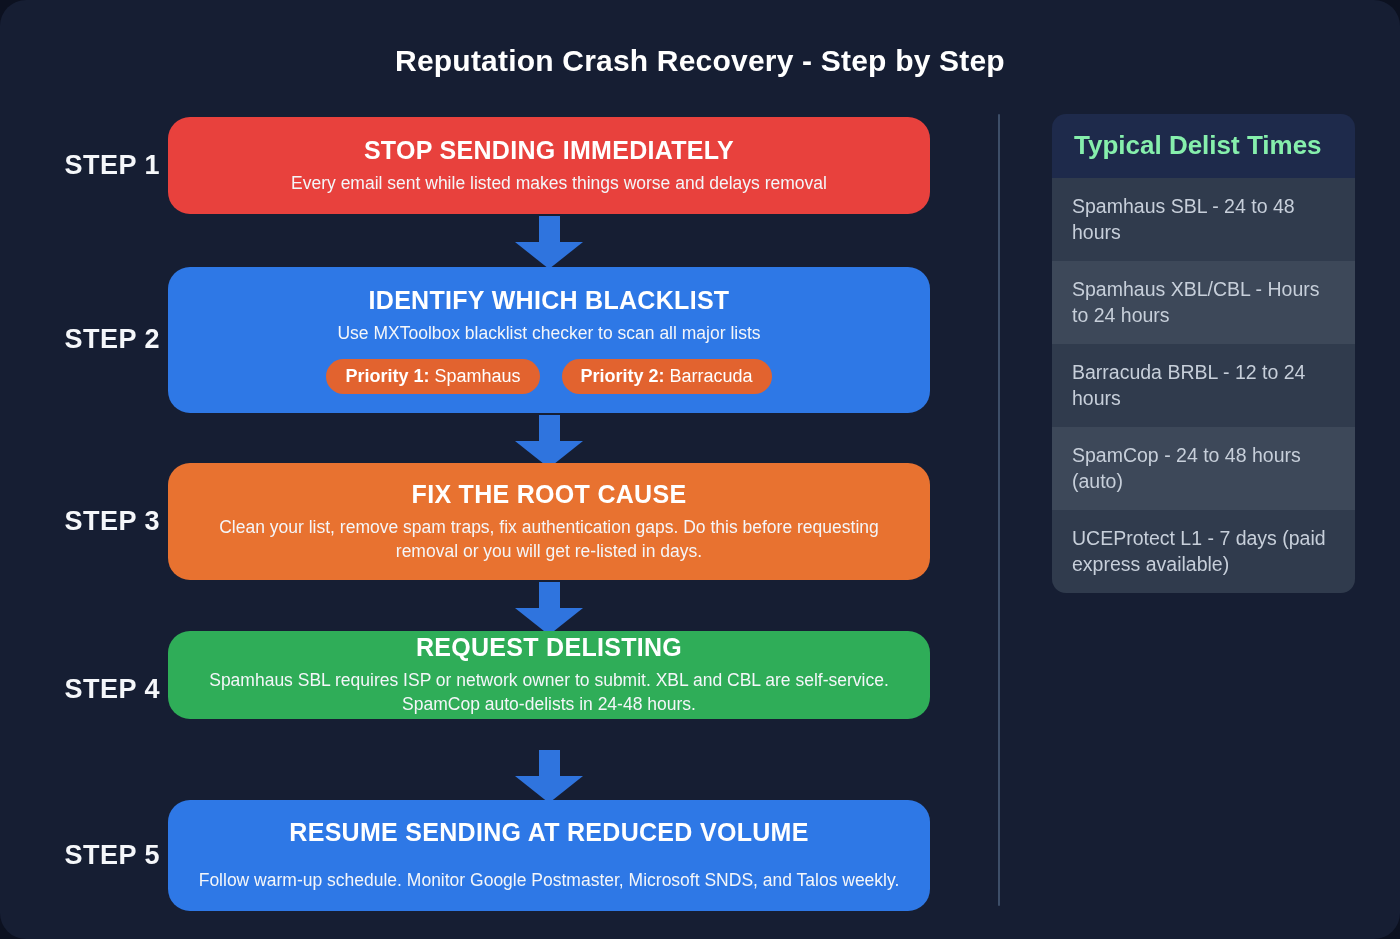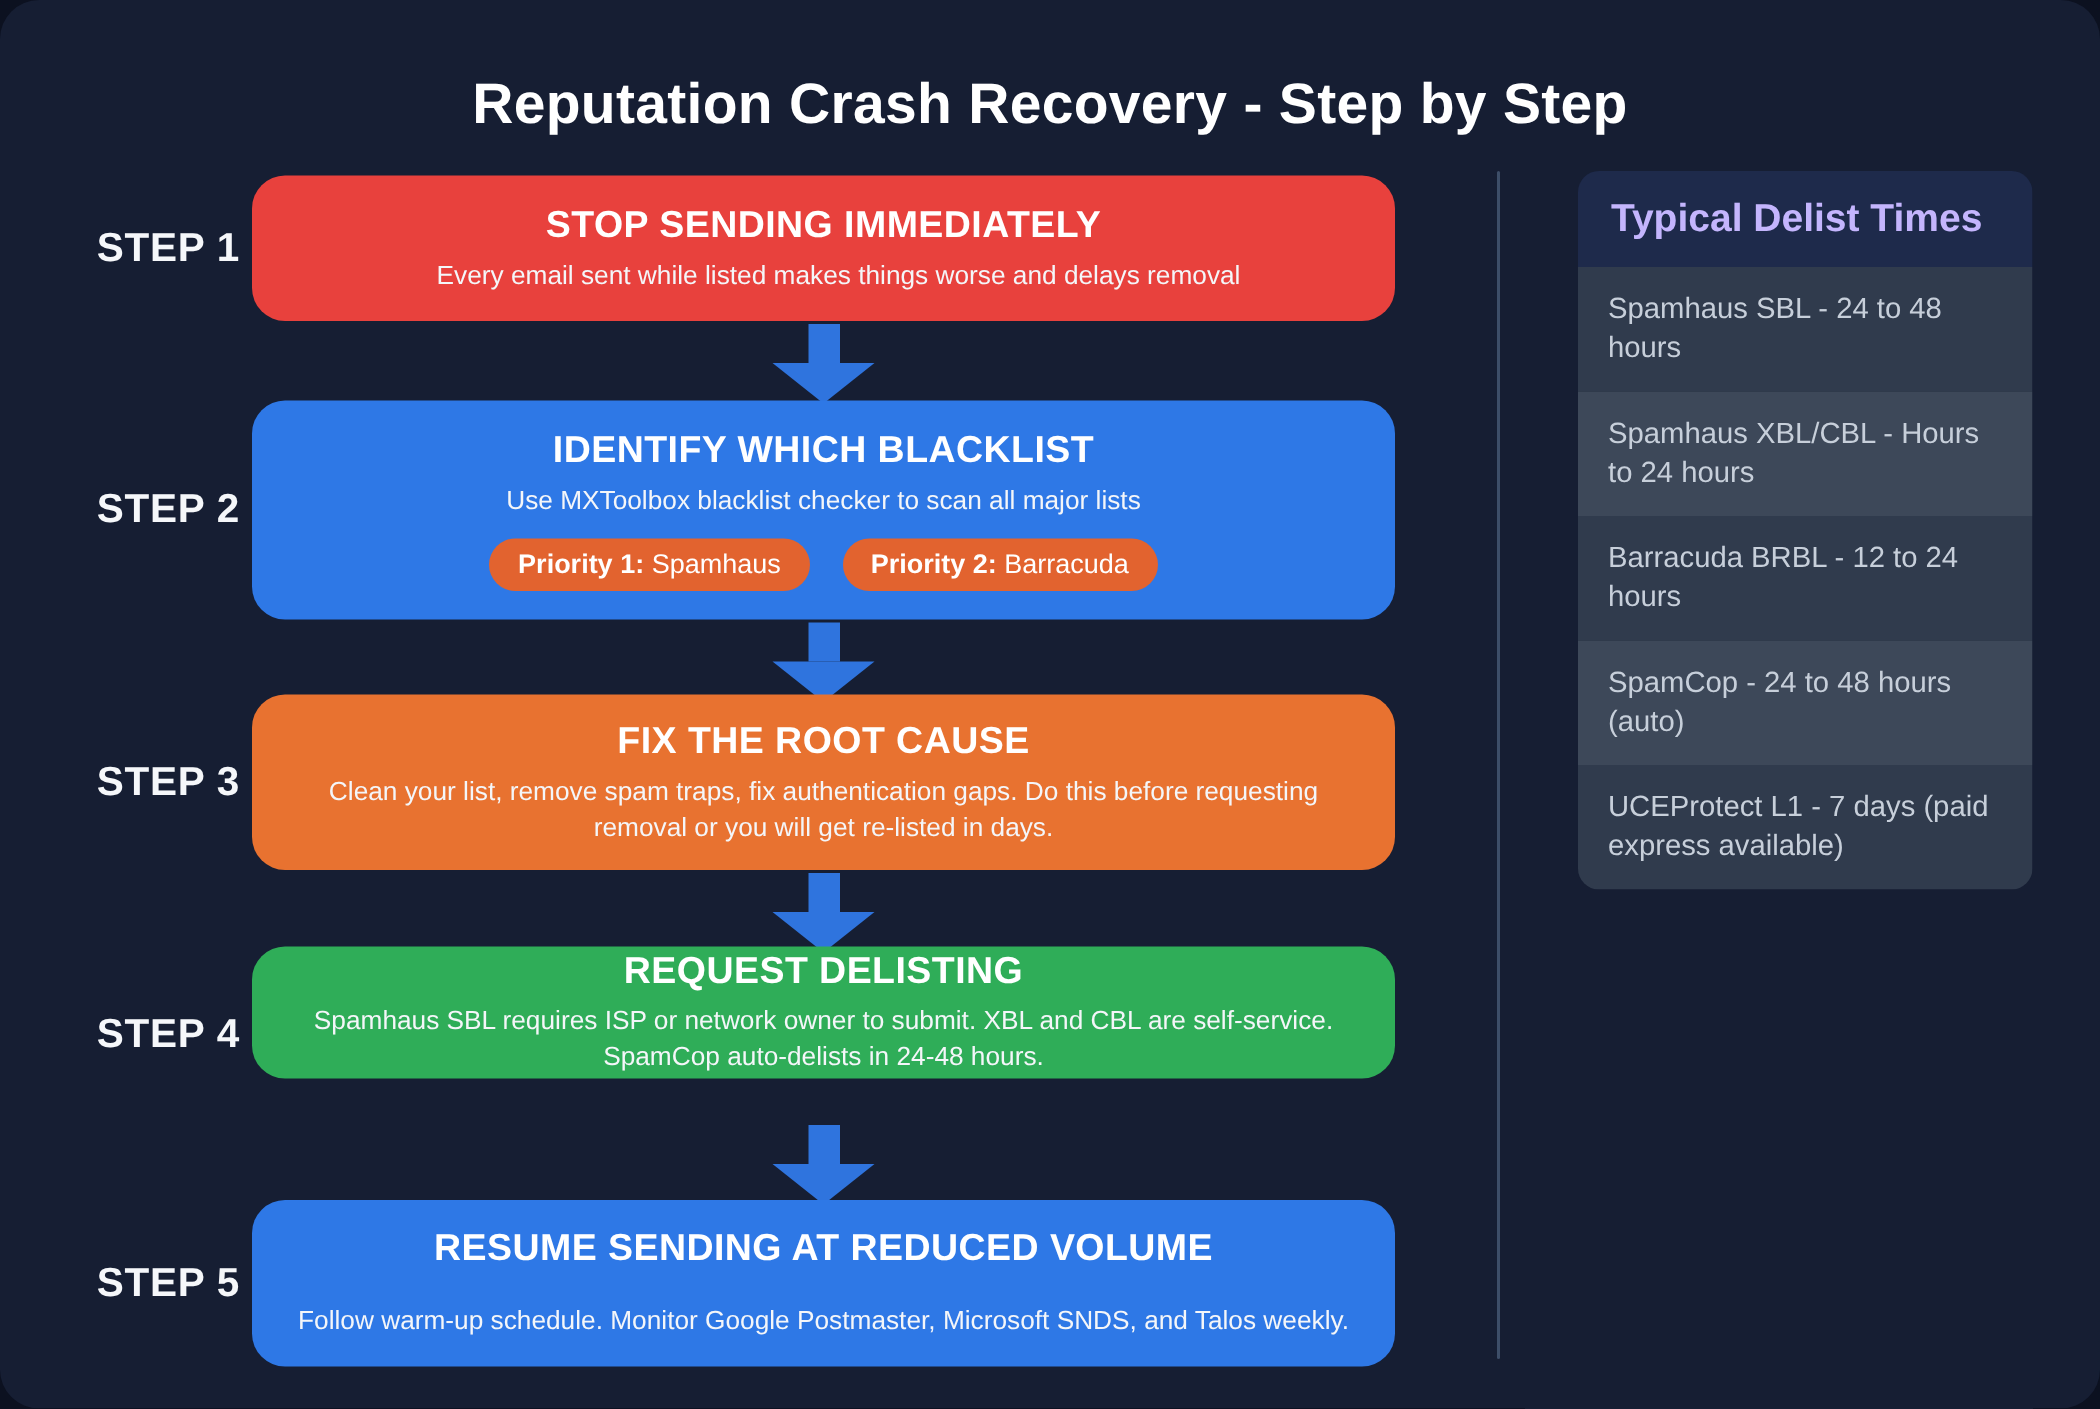--- a/index.html
+++ b/index.html
@@ -10,21 +10,21 @@
     background:var(--background,#0c1120);
   }
   .card{
     position:absolute;inset:0;
     background:var(--card,#161e33);
     border-radius:26px;
   }
   .page-title{
     position:absolute;top:24px;left:0;width:100%;
     text-align:center;color:#ffffff;
-    font-size:38px;font-weight:800;letter-spacing:.2px;
+    font-size:30px;font-weight:800;letter-spacing:.2px;
   }
   .step-label{
     position:absolute;left:36px;width:124px;text-align:right;
     color:#f5f7fa;font-size:27px;font-weight:800;letter-spacing:.5px;
   }
   .flow-box{
     position:absolute;left:168px;width:762px;border-radius:22px;
     display:flex;flex-direction:column;align-items:center;justify-content:center;
     color:#fff;text-align:center;padding:4px 30px;
   }
@@ -58,21 +58,21 @@
   .divider{
     position:absolute;left:998px;top:114px;width:2px;height:792px;
     background:var(--divider,#3d4e68);border-radius:1px;
   }
   .side-panel{
     position:absolute;left:1052px;top:114px;width:303px;
     border-radius:14px;overflow:hidden;
   }
   .side-header{
     background:var(--sidebar-header-bg,#1e2a4b);
-    color:#c4b5fd;font-size:26px;font-weight:800;
+    color:#86efac;font-size:26px;font-weight:800;
     padding:16px 22px 17px 22px;
   }
   .side-row{
     display:flex;align-items:center;min-height:83px;
     padding:0 20px;font-size:19.5px;line-height:1.3;
     color:#c7cfda;
   }
   .side-row:nth-child(odd){background:var(--sidebar-row-odd,#303b4d);}
   .side-row:nth-child(even){background:var(--sidebar-row-even,#3d4859);}
 </style>

